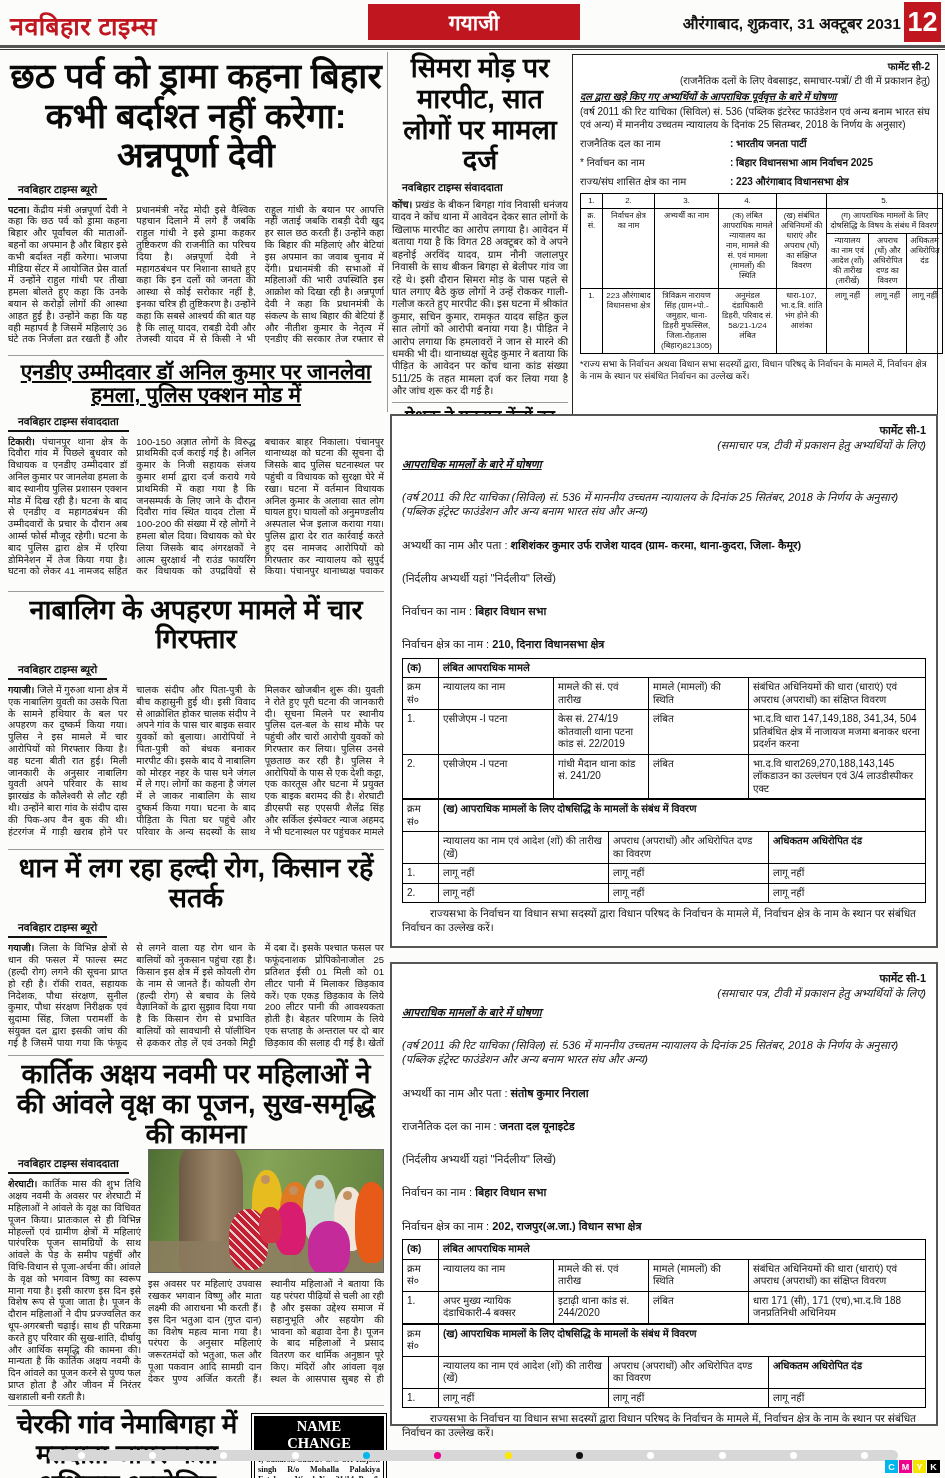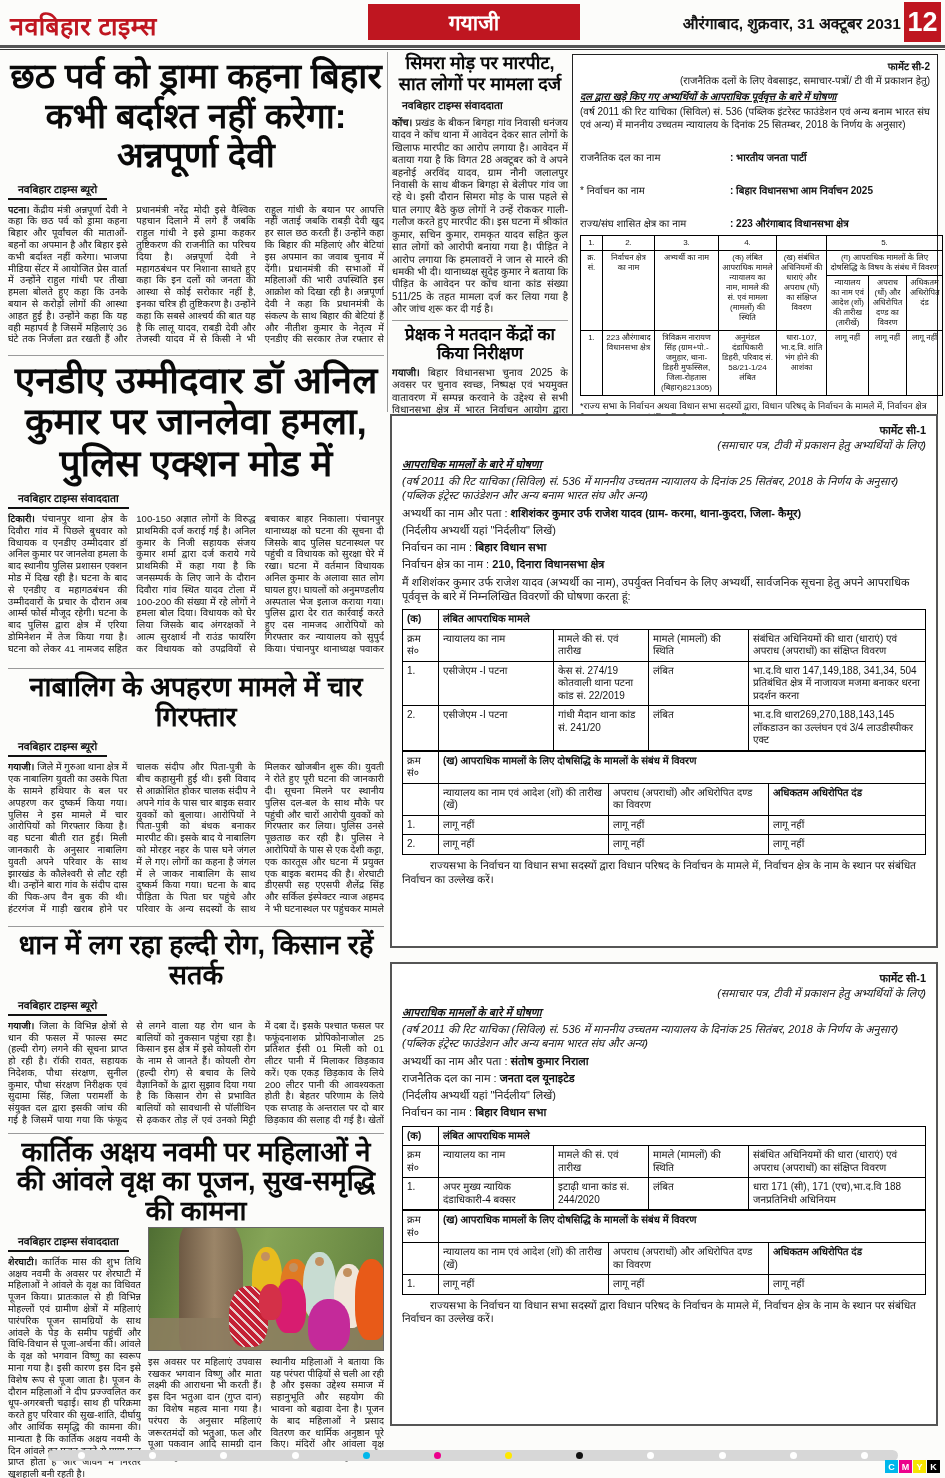--- a/index.html
+++ b/index.html
@@ -20,21 +20,21 @@
   .framed { position:absolute; background:#fff; }
   #c2-box   { left:572px; top:54px; width:366px; height:378px; border:1.5px solid #222; padding:4px 7px; font-size:10px; }
   #c1-box-1 { left:390px; top:414px; width:548px; height:534px; border:2px solid #555; padding:6px 10px; font-size:11px; }
   #c1-box-2 { left:390px; top:962px; width:548px; height:464px; border:2px solid #555; padding:6px 10px; font-size:11px; }
 
   
   .article { padding:4px 0 5px; }
   .article + .article { border-top:1px solid #9a9a9a; }
   .hl { text-align:center; font-weight:bold; color:#0a0a0a; }
   .hl-xl { font-size:35px; line-height:1.13; }
-  .hl-lg { font-size:37px; line-height:1.12; }
+  .hl-lg { font-size:21px; line-height:1.12;text-decoration:underline; }
   .hl-md { font-size:27px; line-height:1.1; }
   .byline-wrap { text-align:left; margin:4px 0 4px; }
   .byline { display:inline-block; font-size:10.5px; font-weight:bold; border-bottom:2px solid #111; padding:0 10px 2px; }
   .byline.nounder { border-bottom:none; }
   .body { text-align:justify; font-size:9.5px; line-height:11.8px; column-gap:9px; column-fill:auto; overflow:hidden; }
   .cols3 { column-count:3; }
   .cols2 { column-count:2; }
   .h146 { height:146px; } .h150 { height:150px; } .h160 { height:160px; } .h108 { height:108px; }
 
   
@@ -52,39 +52,39 @@
 
   
   .cherki-row { display:flex; gap:8px; }
   .cherki-left { width:238px; flex:none; }
   .cherki-left .hl { font-size:26px; line-height:1.15; }
   .namechange { width:130px; flex:none; border:1.5px solid #000; outline:1px solid #000; outline-offset:2px; margin:6px 3px 0 0; height:178px; background:#fff; padding:0 3px 3px; }
   .nc-head { background:#000; color:#fff; font-family:"Liberation Serif", serif; font-weight:bold; text-align:center; font-size:14.5px; padding:1px 12px; margin:0 -3px 2px; }
   .nc-body { font-family:"Liberation Serif", serif; font-size:8.2px; line-height:9.9px; text-align:justify; font-weight:600; overflow:hidden; height:148px; }
 
   
-  .mid-art .hl { font-size:18px; line-height:1.14; }
+  .mid-art .hl { font-size:27px; line-height:1.14; }
   .mid-art .body { font-size:10px; line-height:12.4px; }
   .simra-body { height:196px; }
   .prekshak { border-top:0; margin-top:2px; }
   .prekshak .hl { font-size:17px; }
   .prekshak-body { height:80px; }
 
   
   .fmt-label { text-align:right; font-weight:bold; }
   .fmt-sub { text-align:right; }
   .italic { font-style:italic; }
   .u-bold { font-weight:bold; text-decoration:underline;font-style:italic; }
-  .formline { margin-top:3px; line-height:1.3; }
+  .formline { margin-top:19px; line-height:1.3; }
   .formline b { font-weight:bold; }
   table { border-collapse:collapse; width:100%; }
   td { border:1px solid #000; padding:2px 3px; vertical-align:top; }
   .c2-table { margin-top:5px; font-size:8px; table-layout:fixed; }
   .c2-table td { text-align:center; line-height:1.25; }
-  .c2-field { display:flex; margin-top:19px; }
+  .c2-field { display:flex; margin-top:5px; }
   .c2-field .lab { width:150px; flex:none; }
   .c2-field .val { font-weight:bold; }
   .c2-foot { margin-top:5px; font-size:9px; line-height:1.3; }
   .c1-table { margin-top:6px; font-size:10px; }
   .c1-table td { line-height:1.25; padding:3px 4px; }
   .band-num { width:34px; }
   .c1-foot { margin-top:4px; font-size:10.5px; text-indent:28px; line-height:1.3; }
 
   
   #reg-strip { position:absolute; left:48px; top:1450px; width:850px; height:11px; background:#d7d7d7; border-radius:6px; display:flex; align-items:center; justify-content:space-between; padding:0 30px; }
@@ -257,21 +257,20 @@
 
 <div id="c1-box-1" class="framed">
   <div class="fmt-label">फार्मेट सी-1</div>
   <div class="fmt-sub italic">(समाचार पत्र, टीवी में प्रकाशन हेतु अभ्यर्थियों के लिए)</div>
   <div class="u-bold" style="margin-top:4px;">आपराधिक मामलों के बारे में घोषणा</div>
   <div class="italic formline">(वर्ष 2011 की रिट याचिका (सिविल) सं. 536 में माननीय उच्चतम न्यायालय के दिनांक 25 सितंबर, 2018 के निर्णय के अनुसार) (पब्लिक इंट्रेस्ट फाउंडेशन और अन्य बनाम भारत संघ और अन्य)</div>
   <div class="formline"><span>अभ्यर्थी का नाम और पता :</span> <b>शशिशंकर कुमार उर्फ राजेश यादव (ग्राम- करमा, थाना-कुदरा, जिला- कैमूर)</b></div>
   <div class="formline">(निर्दलीय अभ्यर्थी यहां "निर्दलीय" लिखें)</div>
   <div class="formline"><span>निर्वाचन का नाम :</span> <b>बिहार विधान सभा</b></div>
   <div class="formline"><span>निर्वाचन क्षेत्र का नाम :</span> <b>210, दिनारा विधानसभा क्षेत्र</b></div>
-  <div class="formline">मैं शशिशंकर कुमार उर्फ राजेश यादव (अभ्यर्थी का नाम), उपर्युक्त निर्वाचन के लिए अभ्यर्थी, सार्वजनिक सूचना हेतु अपने आपराधिक पूर्ववृत्त के बारे में निम्नलिखित विवरणों की घोषणा करता हूं:</div>
 
   <table class="c1-table">
     <colgroup>
         <col style="width:36px">
         <col style="width:115px">
         <col style="width:95px">
         <col style="width:100px">
         <col>
       </colgroup>
     <tbody>
@@ -340,20 +339,21 @@
 
 <div id="c1-box-2" class="framed">
   <div class="fmt-label">फार्मेट सी-1</div>
   <div class="fmt-sub italic">(समाचार पत्र, टीवी में प्रकाशन हेतु अभ्यर्थियों के लिए)</div>
   <div class="u-bold" style="margin-top:4px;">आपराधिक मामलों के बारे में घोषणा</div>
   <div class="italic formline">(वर्ष 2011 की रिट याचिका (सिविल) सं. 536 में माननीय उच्चतम न्यायालय के दिनांक 25 सितंबर, 2018 के निर्णय के अनुसार) (पब्लिक इंट्रेस्ट फाउंडेशन और अन्य बनाम भारत संघ और अन्य)</div>
   <div class="formline"><span>अभ्यर्थी का नाम और पता :</span> <b>संतोष कुमार निराला</b></div>
   <div class="formline"><span>राजनैतिक दल का नाम :</span> <b>जनता दल यूनाइटेड</b></div>
   <div class="formline">(निर्दलीय अभ्यर्थी यहां "निर्दलीय" लिखें)</div>
   <div class="formline"><span>निर्वाचन का नाम :</span> <b>बिहार विधान सभा</b></div>
+  <div class="formline"><span>निर्वाचन क्षेत्र का नाम :</span> <b>202, राजपुर(अ.जा.) विधान सभा क्षेत्र</b></div>
 
   <table class="c1-table">
     <colgroup>
         <col style="width:36px">
         <col style="width:115px">
         <col style="width:95px">
         <col style="width:100px">
         <col>
       </colgroup>
     <tbody>

